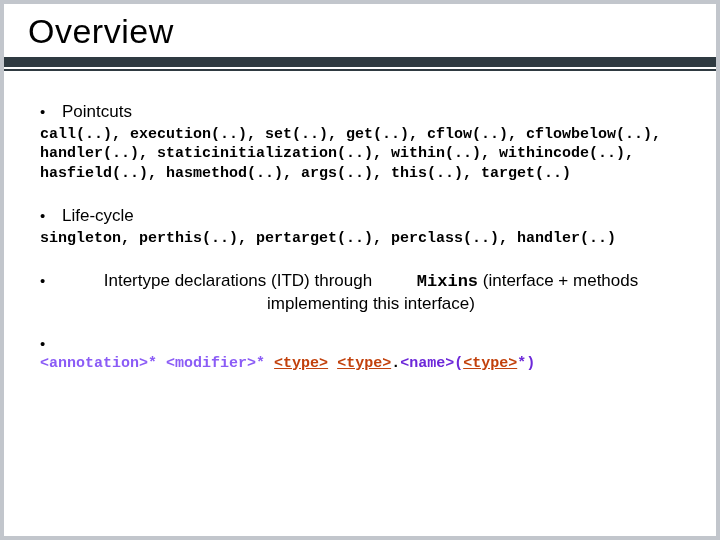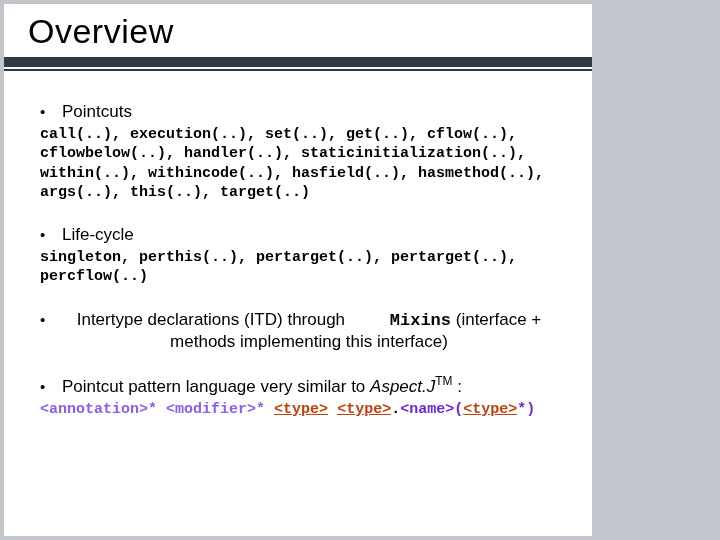--- a/index.html
+++ b/index.html
@@ -4,21 +4,21 @@
 <style>
   * { margin: 0; padding: 0; box-sizing: border-box; }
   html, body { width: 720px; height: 540px; }
   body {
     background: #c2c6cc;
     font-family: Arial, Helvetica, sans-serif;
     padding: 4px;
   }
   .slide {
     background: #ffffff;
-    width: 588px;
+    width: 712px;
     height: 532px;
     position: relative;
   }
   .title-area {
     padding: 8px 24px 0 24px;
   }
   .title {
     font-size: 34px;
     font-weight: 400;
     color: #000;
@@ -105,38 +105,35 @@
           <span class="bullet-text">Pointcuts</span>
         </div>
         <div class="sub mono">call(..), execution(..), set(..), get(..), cflow(..), cflowbelow(..), handler(..), staticinitialization(..), within(..), withincode(..), hasfield(..), hasmethod(..), args(..), this(..), target(..)</div>
       </li>
 
       <li>
         <div class="bullet-row">
           <span class="bullet-dot">•</span>
           <span class="bullet-text">Life-cycle</span>
         </div>
-        <div class="sub mono">singleton, perthis(..), pertarget(..), pertarget(..), percflow(..)</div>
+        <div class="sub mono">singleton, perthis(..), pertarget(..), perclass(..), handler(..)</div>
       </li>
 
       <li>
         <div class="bullet-row">
           <span class="bullet-dot">•</span>
           <span class="bullet-text">
             <span>Intertype declarations (ITD) through </span><span class="mono-inline">Mixins</span><span> (interface + methods implementing this interface)</span>
           </span>
         </div>
       </li>
 
       <li>
         <div class="bullet-row">
           <span class="bullet-dot">•</span>
-          <span class="bullet-text">
-            <span>Pointcut pattern language very similar to </span><span class="italic">Aspect.J</span><span class="sup">TM</span><span> :</span>
-          </span>
         </div>
         <div class="sub mono">
           <span class="green">&lt;annotation&gt;*</span><span> </span><span class="green">&lt;modifier&gt;*</span><span> </span><span class="red">&lt;type&gt;</span><span> </span><span class="red">&lt;type&gt;</span><span>.</span><span class="gold">&lt;name&gt;</span><span class="gold">(</span><span class="red">&lt;type&gt;</span><span class="gold">*</span><span class="gold">)</span>
         </div>
       </li>
 
     </ul>
   </div>
 </div>
 

